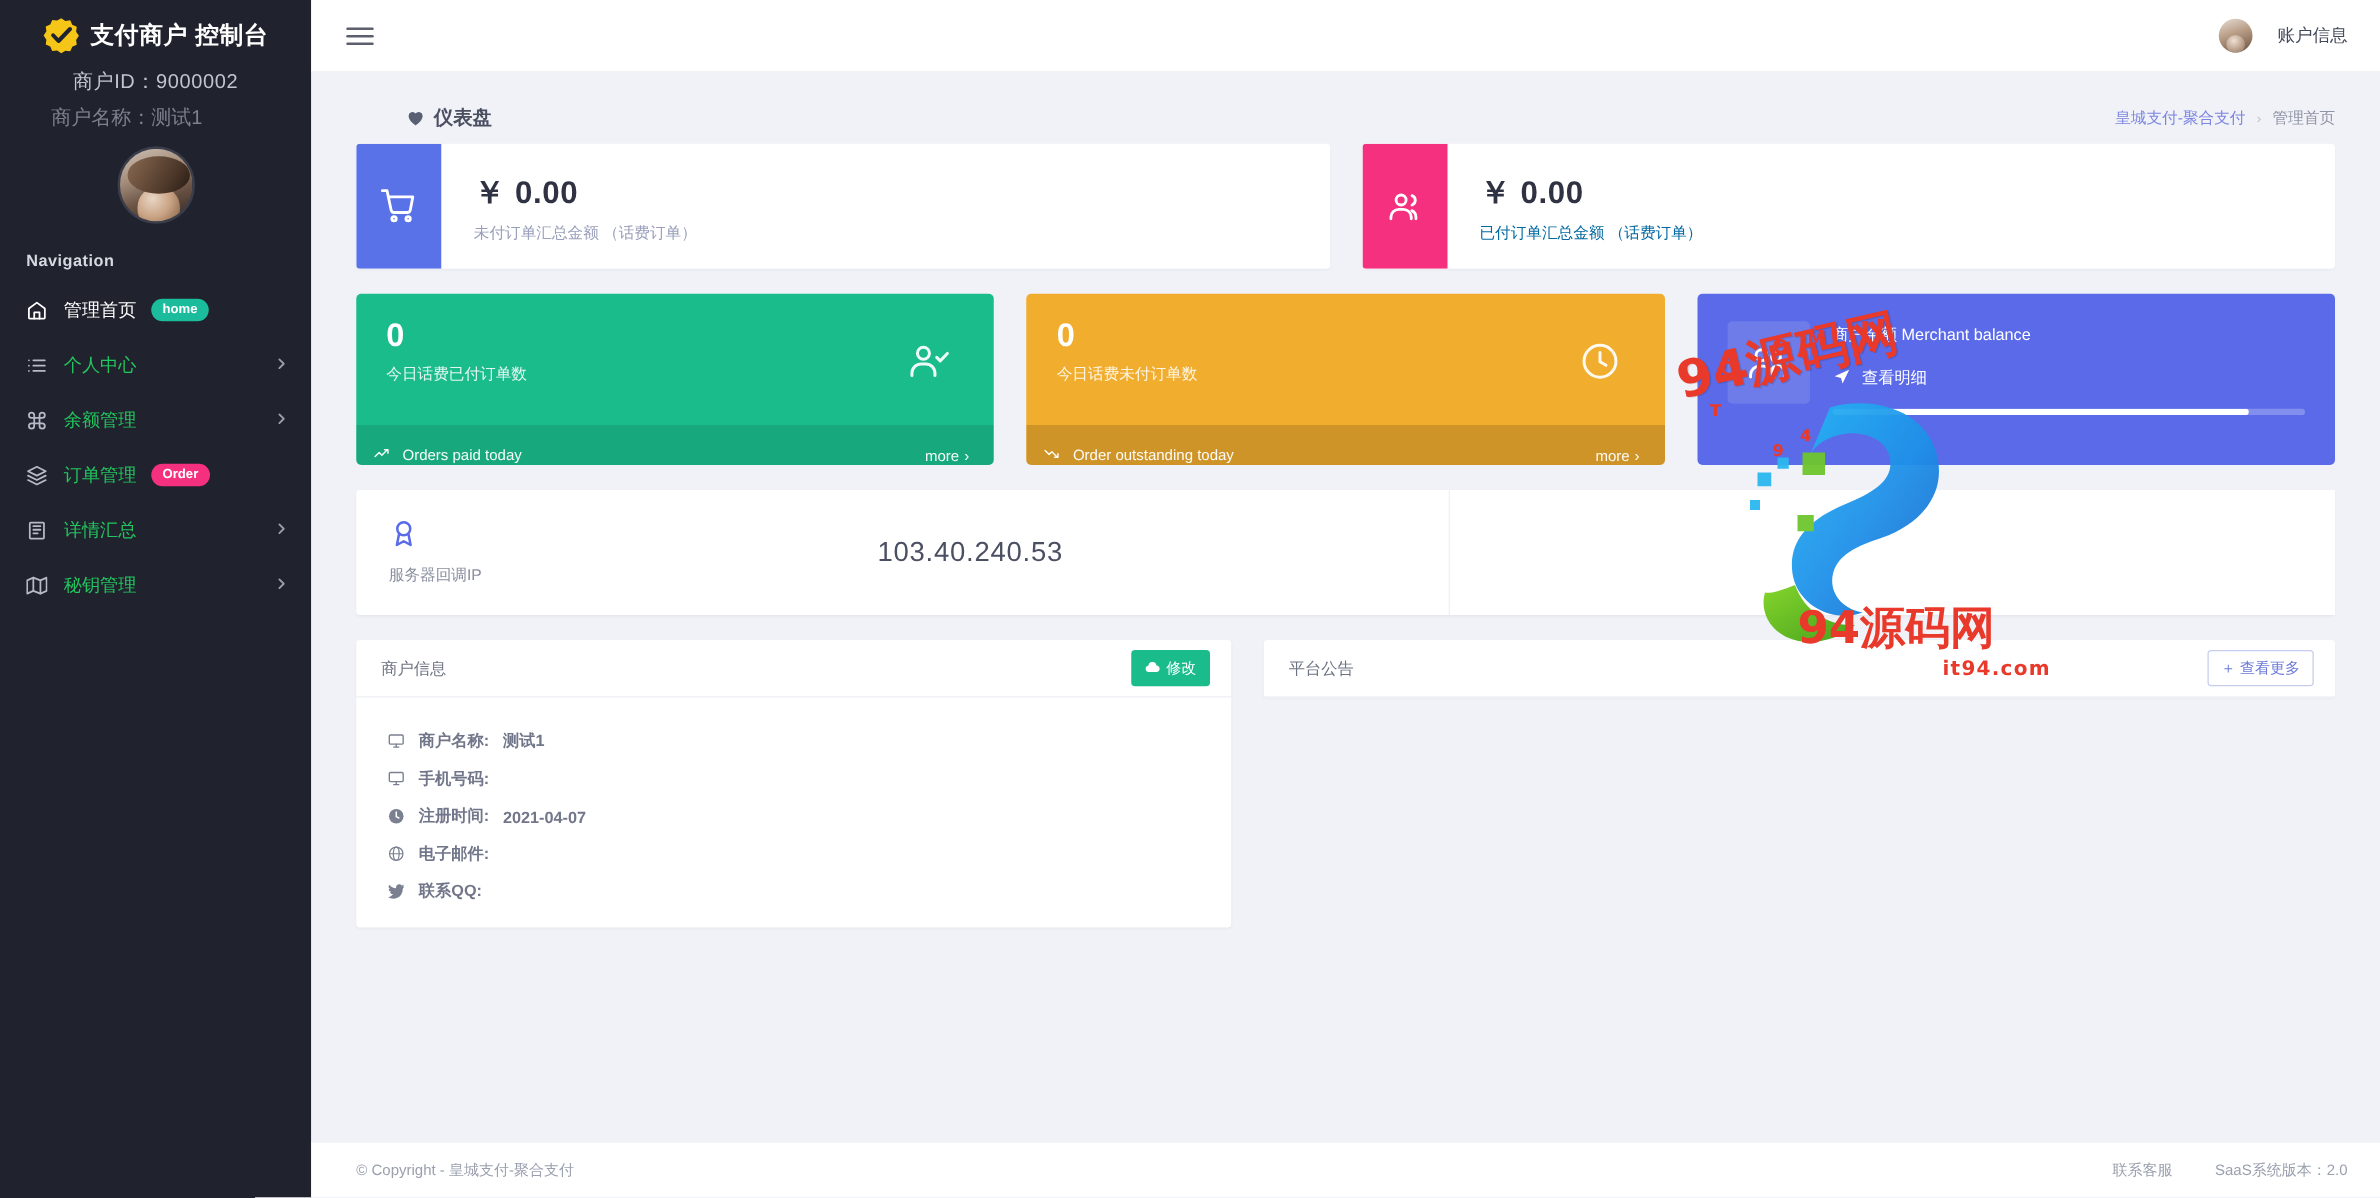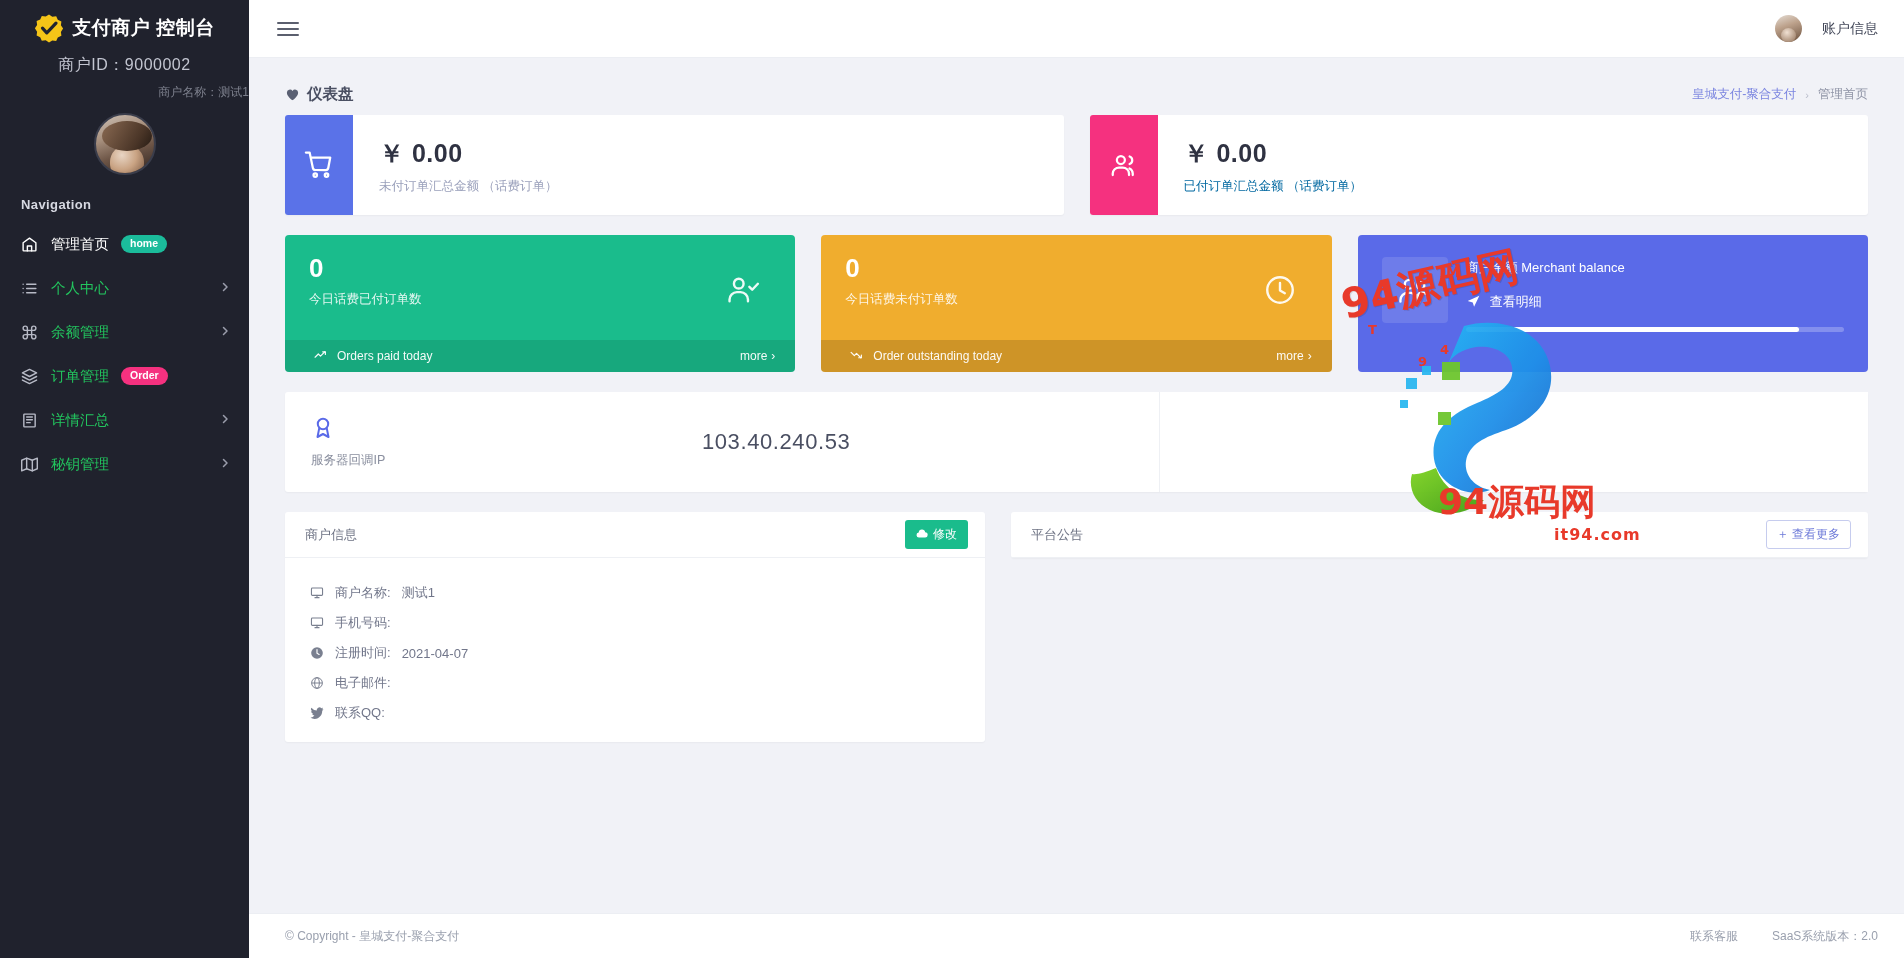--- a/index.html
+++ b/index.html
@@ -26,21 +26,21 @@
   .brand-logo { width: 30px; height: 30px; position: relative; flex: 0 0 auto; }
   .brand-title {
     color: #ffffff; font-size: 19px; font-weight: bold; letter-spacing: 0.5px;
     white-space: nowrap;
   }
   .merchant-id {
     text-align: center; color: #c2c5d0; font-size: 16px;
     margin-top: 6px; letter-spacing: 0.5px;
   }
   .merchant-name {
-    text-align: right; color: #7d808d; font-size: 12px; margin-top: 8px; margin-left: 41px;
+    text-align: left; color: #7d808d; font-size: 16px; margin-top: 8px; margin-left: 41px;
   }
   .avatar-wrap { display: flex; justify-content: center; margin-top: 12px; }
   .avatar {
     width: 62px; height: 62px; border-radius: 50%;
     border: 2px solid #3a3d4b;
     background: linear-gradient(160deg,#cfc2b6 0%,#a58e7c 35%,#6d5546 62%,#2e2320 100%);
     position: relative; overflow: hidden;
   }
   .avatar::before {
     content:""; position:absolute; left:14px; top:30px; width:34px; height:34px;
@@ -109,20 +109,21 @@
   }
   .account-name { font-size: 14px; color: #44495a; }
 
   .content {
     flex: 1; overflow: hidden; padding: 0;
     display: flex; flex-direction: column;
   }
   .page-head {
     display: flex; align-items: center; justify-content: space-between;
     padding: 26px 36px 10px 36px;
+    margin-left: 40px;
   }
   .page-title {
     display: flex; align-items: center; gap: 7px;
     font-size: 15.5px; font-weight: bold; color: #4a4f62;
   }
   .heart { color: #5a6073; font-size: 14px; line-height: 1; }
   .breadcrumb { font-size: 12.5px; color: #8f94a6; display: flex; align-items: center; gap: 9px; }
   .breadcrumb a { color: #7b85e0; text-decoration: none; cursor: pointer; }
   .bc-sep { color: #b9bdcb; font-size: 11px; }
 
@@ -158,22 +159,22 @@
   .tile.orange { background: #f0ad2e; }
   .tile-top {
     flex: 1; padding: 20px 24px 12px 24px;
     display: flex; align-items: flex-start; justify-content: space-between;
     position: relative;
   }
   .tile-num { font-size: 26px; font-weight: bold; color: #ffffff; line-height: 1; }
   .tile-sub { font-size: 12.5px; color: rgba(255,255,255,0.88); margin-top: 10px; }
   .tile-bigicon { color: rgba(255,255,255,0.92); align-self: center; margin-right: 10px; }
   .tile-foot {
-    height: 32px; display: flex; align-items: center;
-    justify-content: space-between; padding: 0 20px 0 28px;
+    height: 32px; display: flex; align-items: flex-end;
+    justify-content: space-between; padding: 0 20px 0 13px;
     font-size: 12px; color: rgba(255,255,255,0.95);
   }
   .tile.green .tile-foot { background: rgba(0,0,0,0.10); }
   .tile.orange .tile-foot { background: rgba(0,0,0,0.14); }
   .tile-foot-left { display: flex; align-items: center; gap: 9px; }
   .tile-more { cursor: pointer; display: flex; align-items: center; gap: 4px; }
 
   
   .tile.balance {
     background: #5a6ae8; padding: 0; position: relative;
@@ -229,21 +230,21 @@
   .panel-title { font-size: 13px; color: #6e7384; }
   .btn-green {
     background: #1abc8c; color: #fff; border: none; border-radius: 3px;
     font-size: 12px; padding: 6px 11px; display: flex; align-items: center; gap: 5px;
     cursor: pointer; font-family: inherit;
   }
   .btn-outline {
     background: #fff; color: #6c79d8; border: 1px solid #c6ccee; border-radius: 3px;
     font-size: 12px; padding: 5px 10px; cursor: pointer; font-family: inherit;
   }
-  .panel-body { padding: 20px 24px 14px 24px; }
+  .panel-body { padding: 20px 24px 14px 24px; font-weight: bold; }
   .info-line {
     display: flex; align-items: center; gap: 11px;
     font-size: 13px; color: #71768a; padding: 6px 0;
   }
   .info-ic { width: 15px; color: #7a8090; display: flex; justify-content: center; }
 
   .footer {
     height: 45px; min-height: 45px; background: #ffffff;
     border-top: 1px solid #eceef3;
     display: flex; align-items: center; justify-content: space-between;

